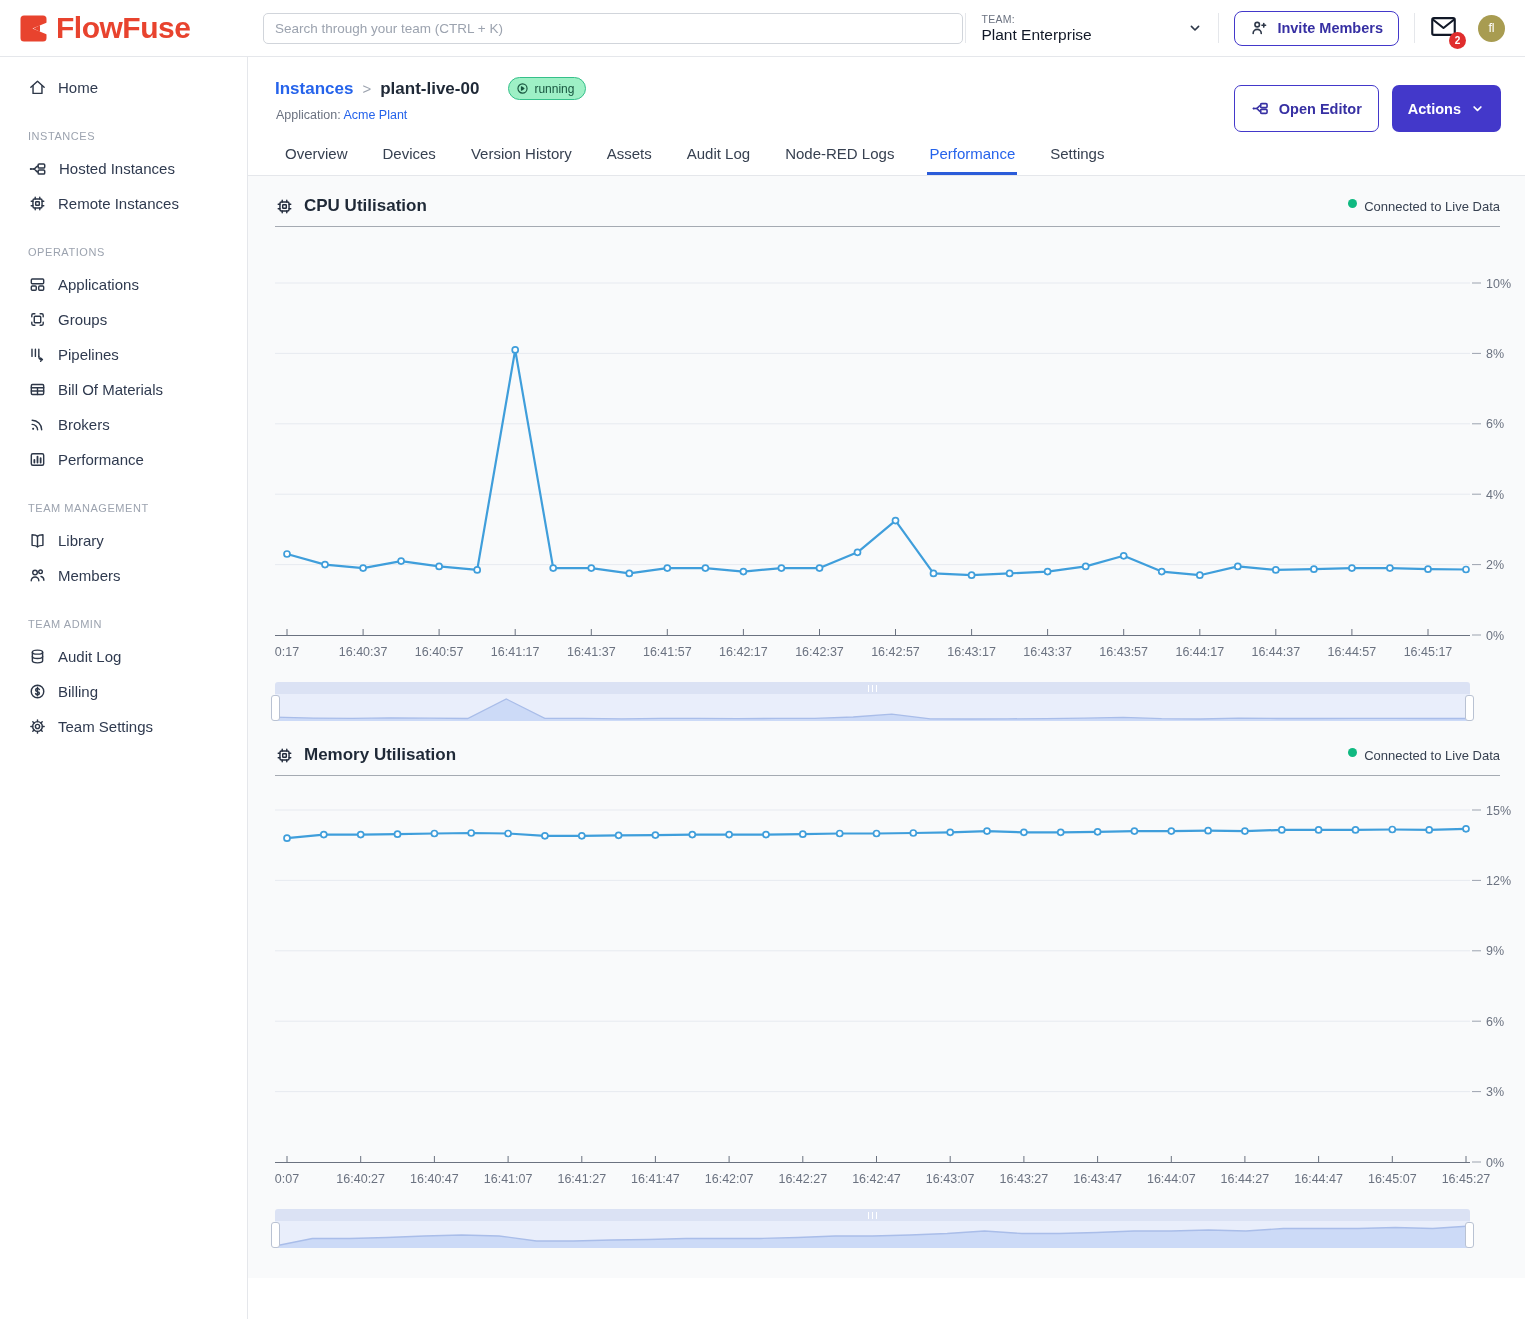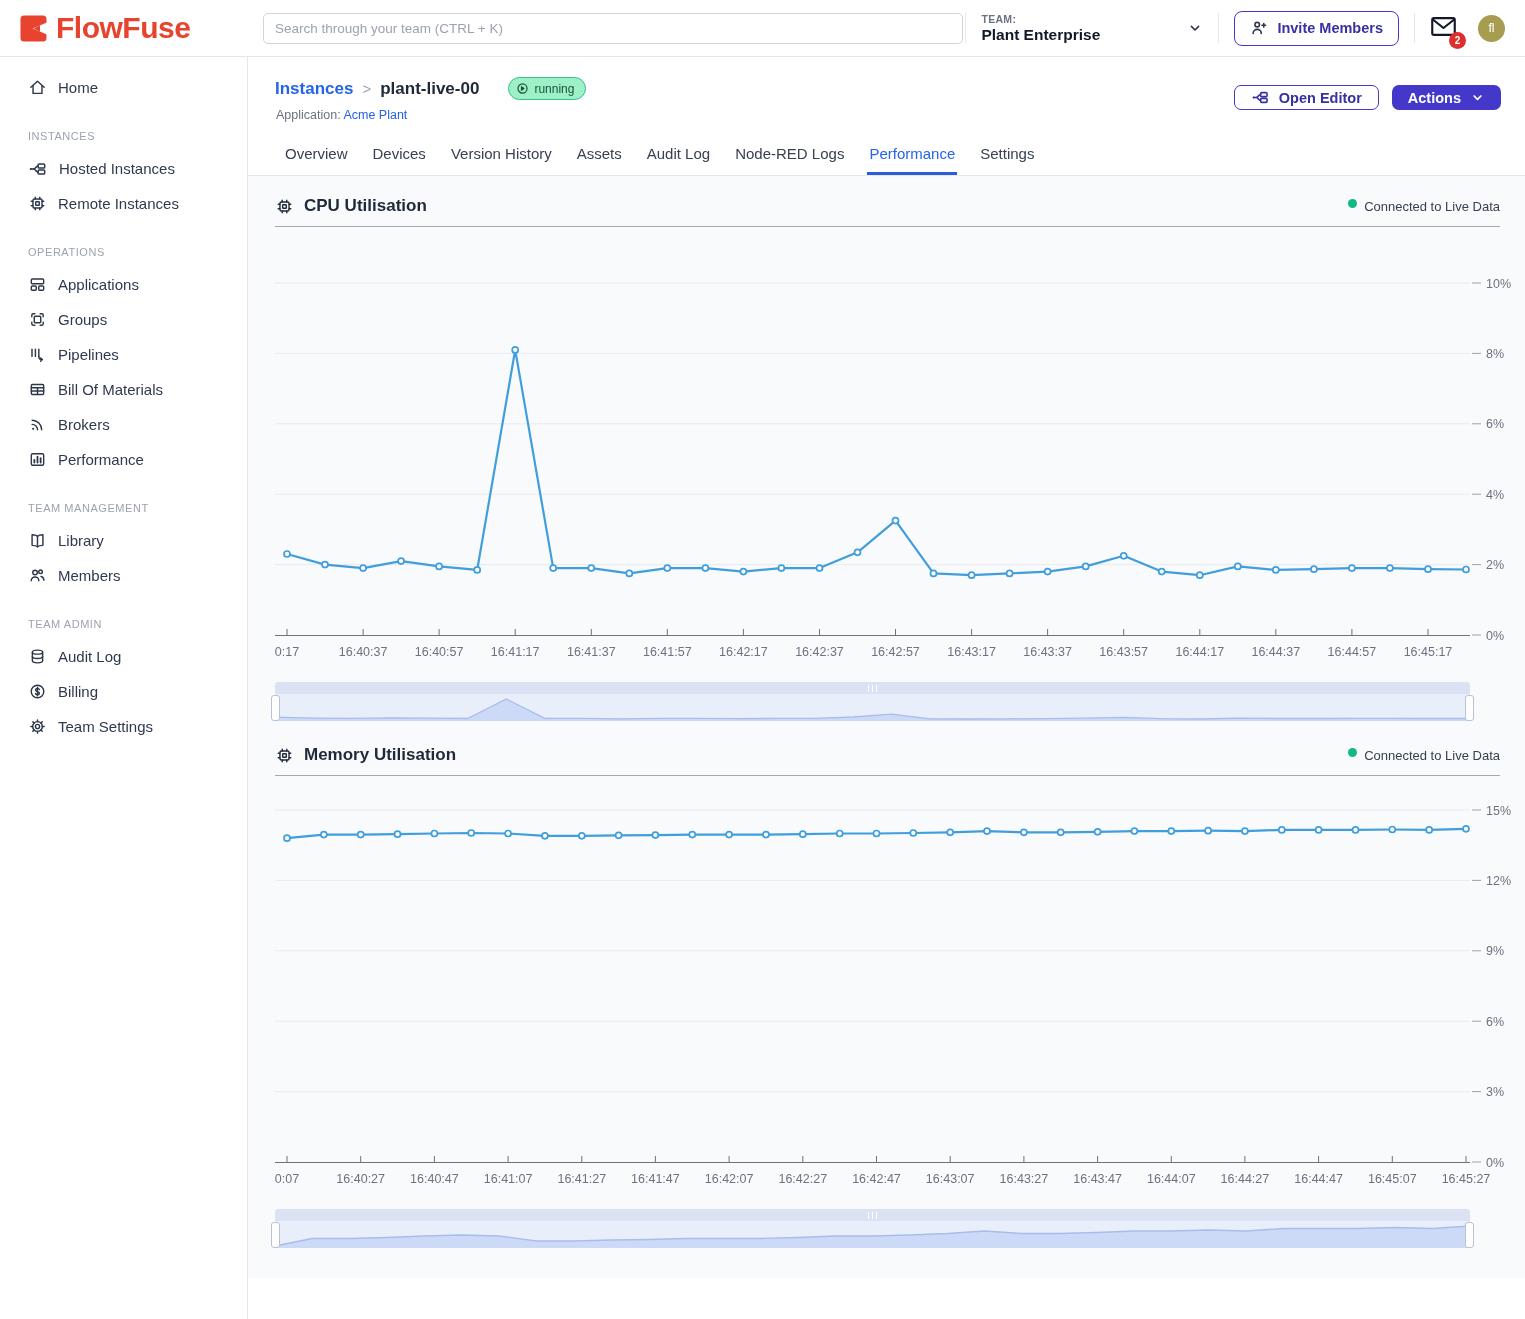--- a/index.html
+++ b/index.html
@@ -9,21 +9,21 @@
 
   
   .topbar { height:57px; display:flex; align-items:center; border-bottom:1px solid #e5e7eb; padding:0 20px; }
   .brand { display:flex; align-items:center; gap:9px; width:232px; flex:none; cursor:pointer; }
   .brand-text { color:#e8432e; font-size:30px; font-weight:700; letter-spacing:-0.5px; }
   .search { width:700px; height:31px; border:1px solid #d1d5db; border-radius:5px; padding:0 11px;
             font-size:13.5px; color:#374151; font-family:inherit; margin-left:11px; outline:none; }
   .search::placeholder { color:#9ca3af; }
   .topbar-right { margin-left:auto; display:flex; align-items:center; gap:15px; }
   .vsep { width:1px; height:30px; background:#e5e7eb; flex:none; }
-  .team-select { display:flex; align-items:center; justify-content:space-between; width:222px; cursor:pointer;font-weight:bold; }
+  .team-select { display:flex; align-items:center; justify-content:space-between; width:222px; cursor:pointer; }
   .team-label { font-size:10.5px; color:#6b7280; letter-spacing:.03em; }
   .team-name { font-size:15.5px; color:#111827; margin-top:1px; }
   .invite { display:inline-flex; align-items:center; gap:9px; height:35px; padding:0 15px;
             border:1.5px solid #4338ca; border-radius:8px; background:#fff; color:#3730a3;
             font-weight:700; font-size:14.5px; font-family:inherit; cursor:pointer; }
   .mailwrap { position:relative; cursor:pointer; margin-right:6px; }
   .mailbadge { position:absolute; right:-9px; bottom:-7px; background:#e02d2d; color:#fff; border-radius:50%;
                width:17px; height:17px; font-size:10px; font-weight:700; display:flex; align-items:center; justify-content:center; }
   .avatar { width:27px; height:27px; border-radius:50%; background:#a89c51; color:#fff; font-size:12.5px;
             display:flex; align-items:center; justify-content:center; cursor:pointer; }
@@ -45,29 +45,29 @@
   .crumb-root { color:#2563eb; cursor:pointer; }
   .crumb-sep { color:#9ca3af; font-weight:400; font-size:15px; }
   .crumb-name { color:#1f2937; }
   .badge-running { display:inline-flex; align-items:center; gap:5px; margin-left:20px; height:23px;
                    padding:0 11px 0 7px; border:1px solid #35c08a; background:#9ef0c6; color:#17553f;
                    border-radius:12px; font-size:12px; font-weight:400; }
   .badge-running .icn { color:#17553f; }
   .app-line { margin-top:8px; font-size:12.5px; color:#6b7280; padding-left:1px; }
   .app-link { color:#2563eb; cursor:pointer; }
   .head-buttons { position:absolute; right:24px; top:28px; display:flex; gap:13px; }
-  .btn { display:inline-flex; align-items:center; gap:9px; height:25px; padding:0 16px; border-radius:7px;
+  .btn { display:inline-flex; align-items:center; gap:9px; height:47px; padding:0 16px; border-radius:7px;
          font-size:14.5px; font-weight:700; font-family:inherit; cursor:pointer; }
   .btn-outline { border:1.5px solid #4338ca; color:#3730a3; background:#fff; }
   .btn-solid { border:none; background:#4338ca; color:#fff; }
   .btn-solid .icn { color:#fff; }
   .btn-outline .icn { color:#3730a3; }
 
   
-  .tabs { display:flex; gap:21px; padding-left:35px; border-bottom:1px solid #e5e7eb; background:#fff; margin-top:10px; }
+  .tabs { display:flex; gap:31px; padding-left:35px; border-bottom:1px solid #e5e7eb; background:#fff; margin-top:10px; }
   .tab { padding:13px 2px 10px; font-size:15px; color:#374151; cursor:pointer; border-bottom:3px solid transparent; }
   .tab.active { color:#2563eb; border-bottom-color:#2b5cd9; font-weight:500; }
 
   
   .content { background:#f9fafb; padding-bottom:26px; }
   .sect-head { display:flex; align-items:center; justify-content:space-between;
                margin:0 25px 0 27px; padding:20px 0 10px; border-bottom:1px solid #a5aab2; }
   .sect-title { display:flex; align-items:center; gap:10px; font-size:17px; font-weight:700; color:#1f2937;text-align:center; }
   .sect-title .icn { color:#232c3d; }
   .live { display:flex; align-items:flex-start; gap:7px; font-size:13px; color:#374151; }

